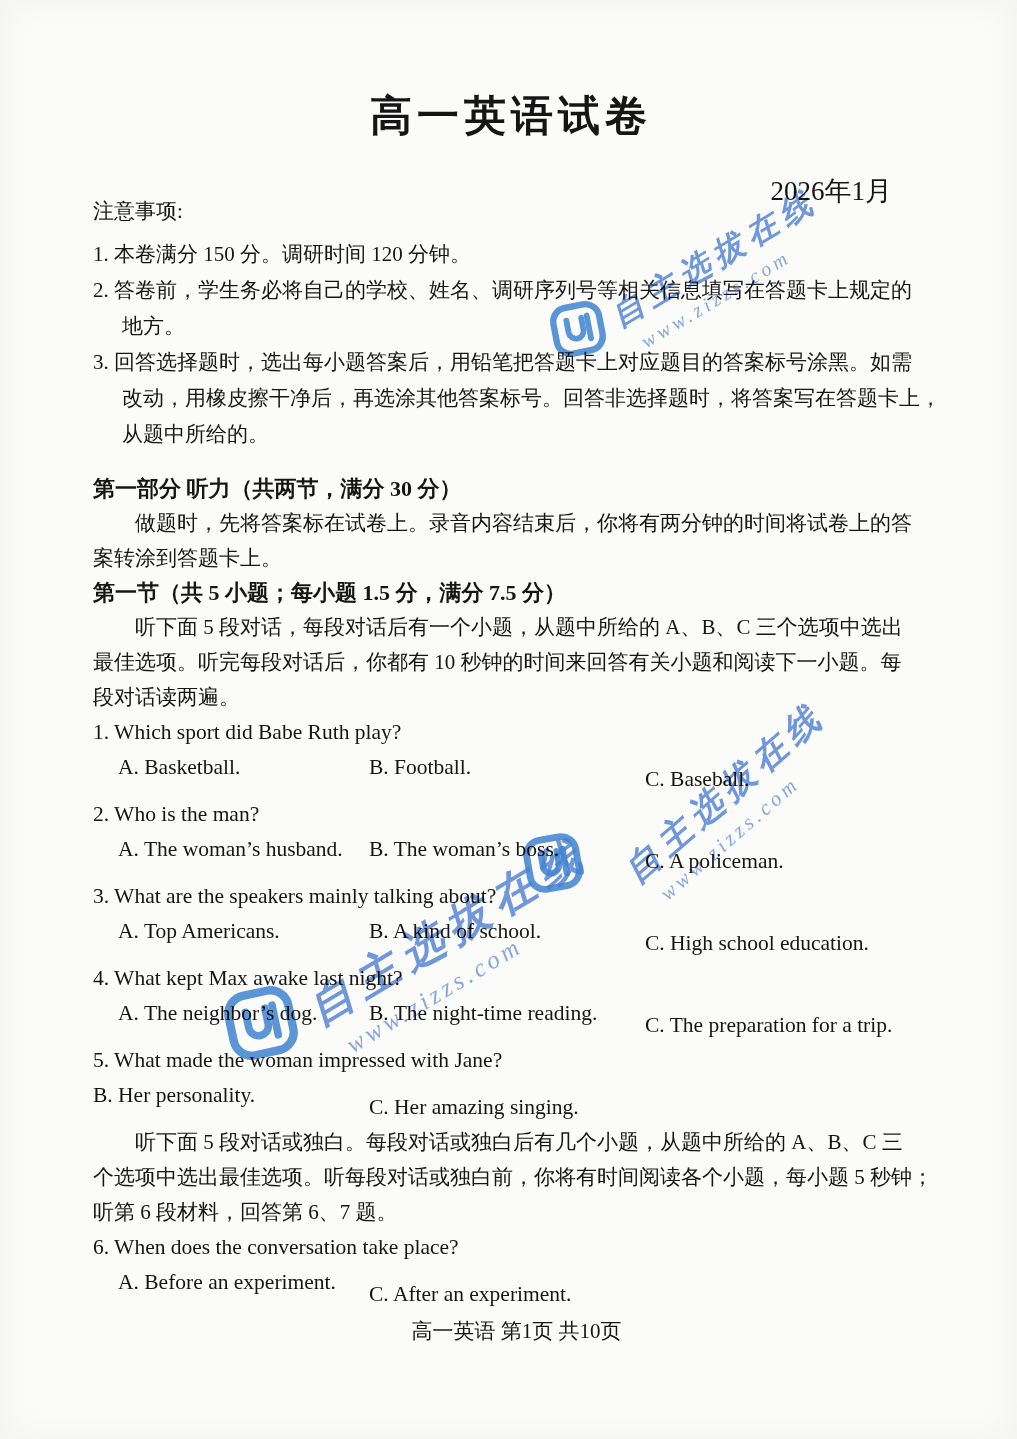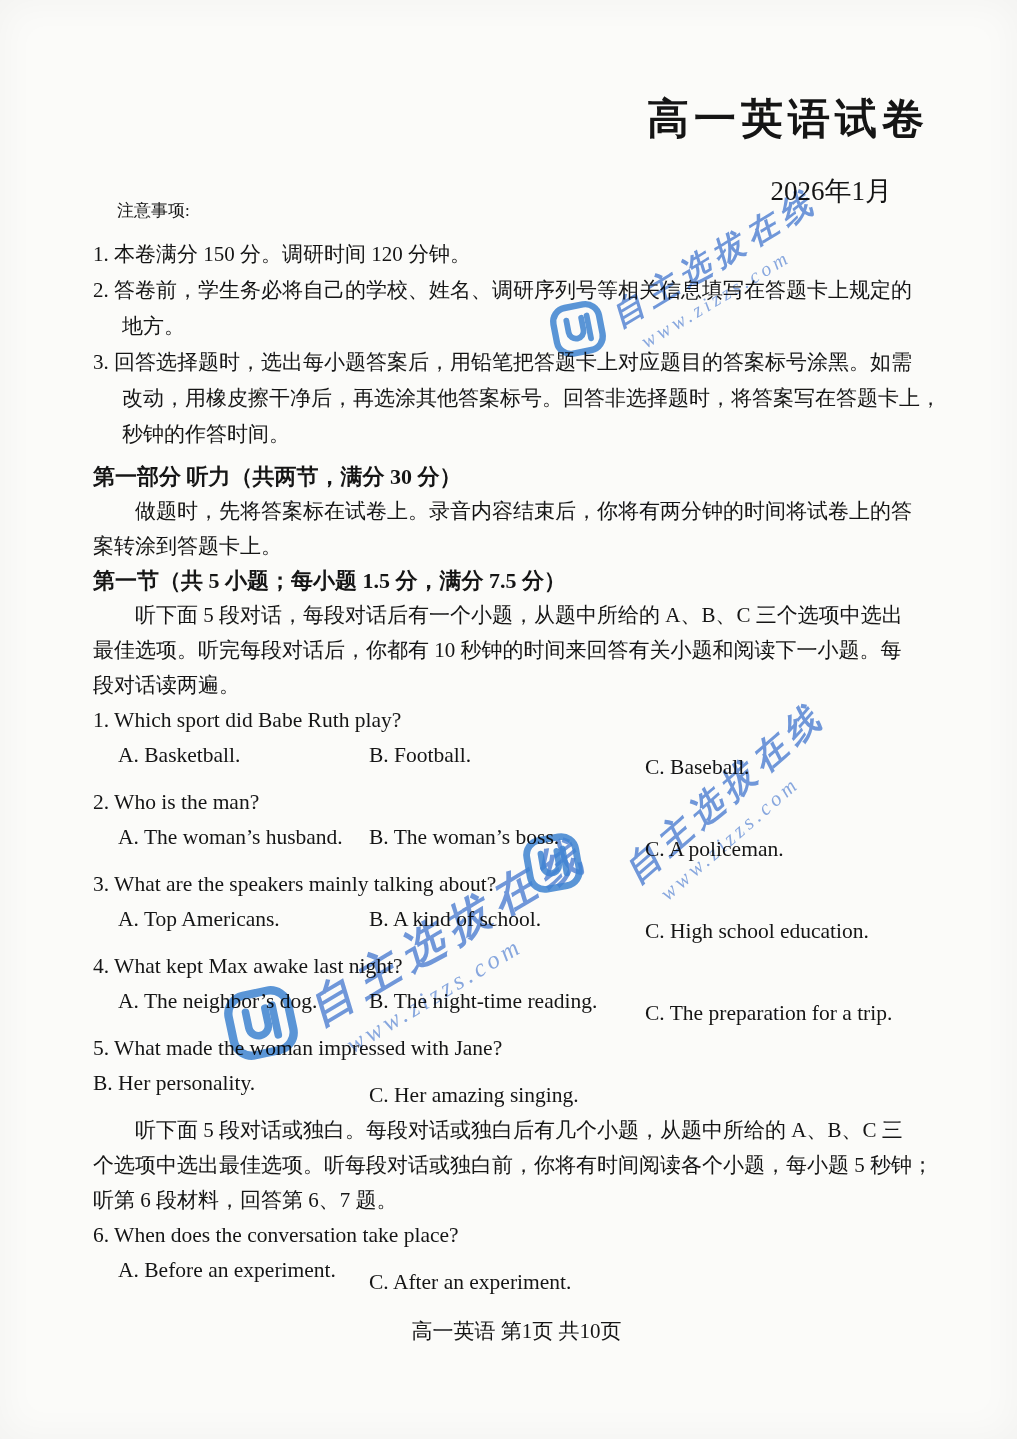--- a/index.html
+++ b/index.html
@@ -15,56 +15,55 @@
     box-shadow: inset 0 0 40px rgba(0,0,0,0.04);
   }
   .content {
     position: absolute;
     left: 93px;
     right: 88px;
     top: 0;
     padding-top: 95px;
   }
   .title {
-    font-family: Liberation Sans, sans-serif;
+    font-family: Liberation Mono, monospace;
     font-weight: bold;
     font-size: 42px;
     line-height: 48px;
     letter-spacing: 5px;
-    text-align: right;
+    text-align: center;
     white-space: nowrap;
   }
   .date {
     position: absolute;
     top: 176px;
     right: 125px;
     font-size: 27px;
     line-height: 30px;
     white-space: nowrap;
   }
   .notice-heading {
     margin-top: 57px;
-    font-size: 17px;
+    font-size: 21px;
     line-height: 22px;
-    margin-left: 24px;
   }
   .notice-list { margin-top: 14px; }
   .cn-line {
     font-size: 21px;
     line-height: 36px;
     white-space: nowrap;
   }
   .cn-line.cont { padding-left: 29px; }
   .sec-heading {
     font-weight: bold;
     font-size: 22px;
     line-height: 34px;
     white-space: nowrap;
   }
-  .part-heading { margin-top: 8px; }
+  .part-heading { margin-top: 20px; }
   .intro-line {
     font-size: 21px;
     line-height: 35px;
     white-space: nowrap;
   }
   .intro-line.indent { padding-left: 42px; }
   .q-text {
     font-size: 21.5px;
     line-height: 35px;
     white-space: nowrap;
@@ -142,21 +141,21 @@
     <div class="title">高一英语试卷</div>
 
     <div class="notice-heading">注意事项:</div>
 
     <div class="notice-list">
       <div class="cn-line">1. 本卷满分 150 分。调研时间 120 分钟。</div>
       <div class="cn-line">2. 答卷前，学生务必将自己的学校、姓名、调研序列号等相关信息填写在答题卡上规定的</div>
       <div class="cn-line cont">地方。</div>
       <div class="cn-line">3. 回答选择题时，选出每小题答案后，用铅笔把答题卡上对应题目的答案标号涂黑。如需</div>
       <div class="cn-line cont">改动，用橡皮擦干净后，再选涂其他答案标号。回答非选择题时，将答案写在答题卡上，</div>
-      <div class="cn-line cont">秒钟的作答时间。</div>
+      <div class="cn-line cont">从题中所给的。</div>
     </div>
 
     <div class="sec-heading part-heading">第一部分  听力（共两节，满分 30 分）</div>
     <div class="intro-line indent">做题时，先将答案标在试卷上。录音内容结束后，你将有两分钟的时间将试卷上的答</div>
     <div class="intro-line">案转涂到答题卡上。</div>
 
     <div class="sec-heading">第一节（共 5 小题；每小题 1.5 分，满分 7.5 分）</div>
     <div class="intro-line indent">听下面 5 段对话，每段对话后有一个小题，从题中所给的 A、B、C 三个选项中选出</div>
     <div class="intro-line">最佳选项。听完每段对话后，你都有 10 秒钟的时间来回答有关小题和阅读下一小题。每</div>
     <div class="intro-line">段对话读两遍。</div>

